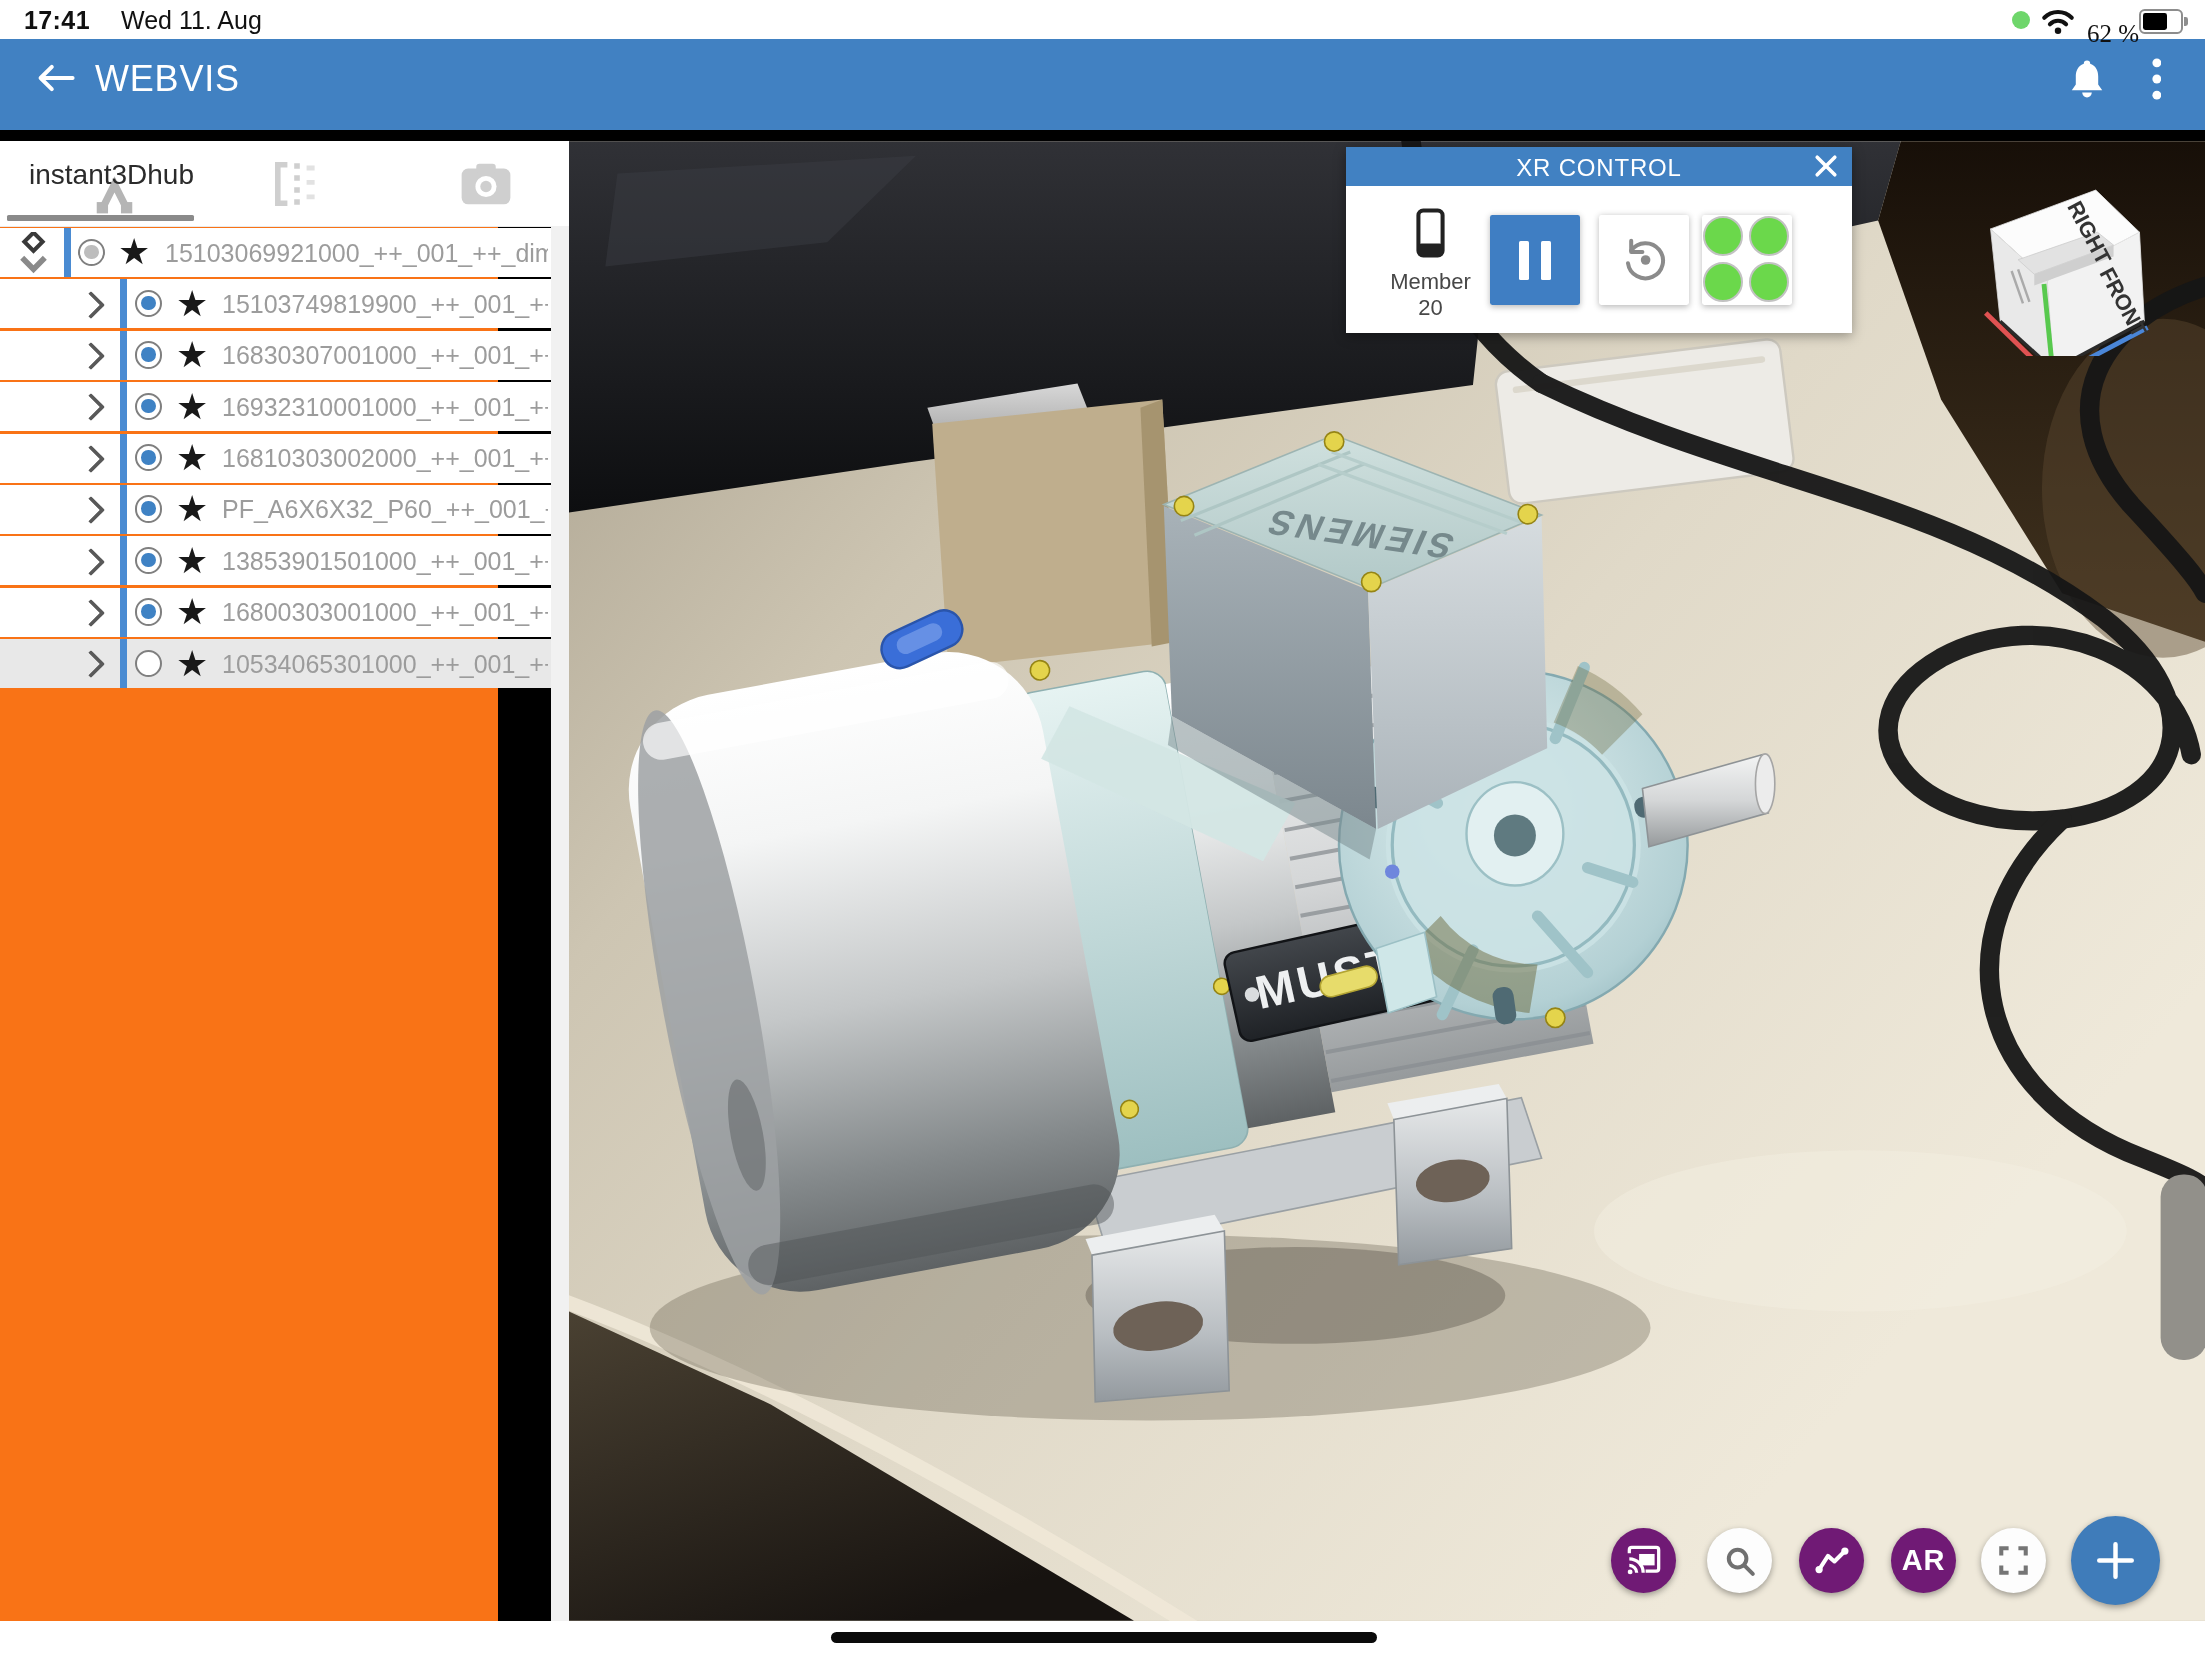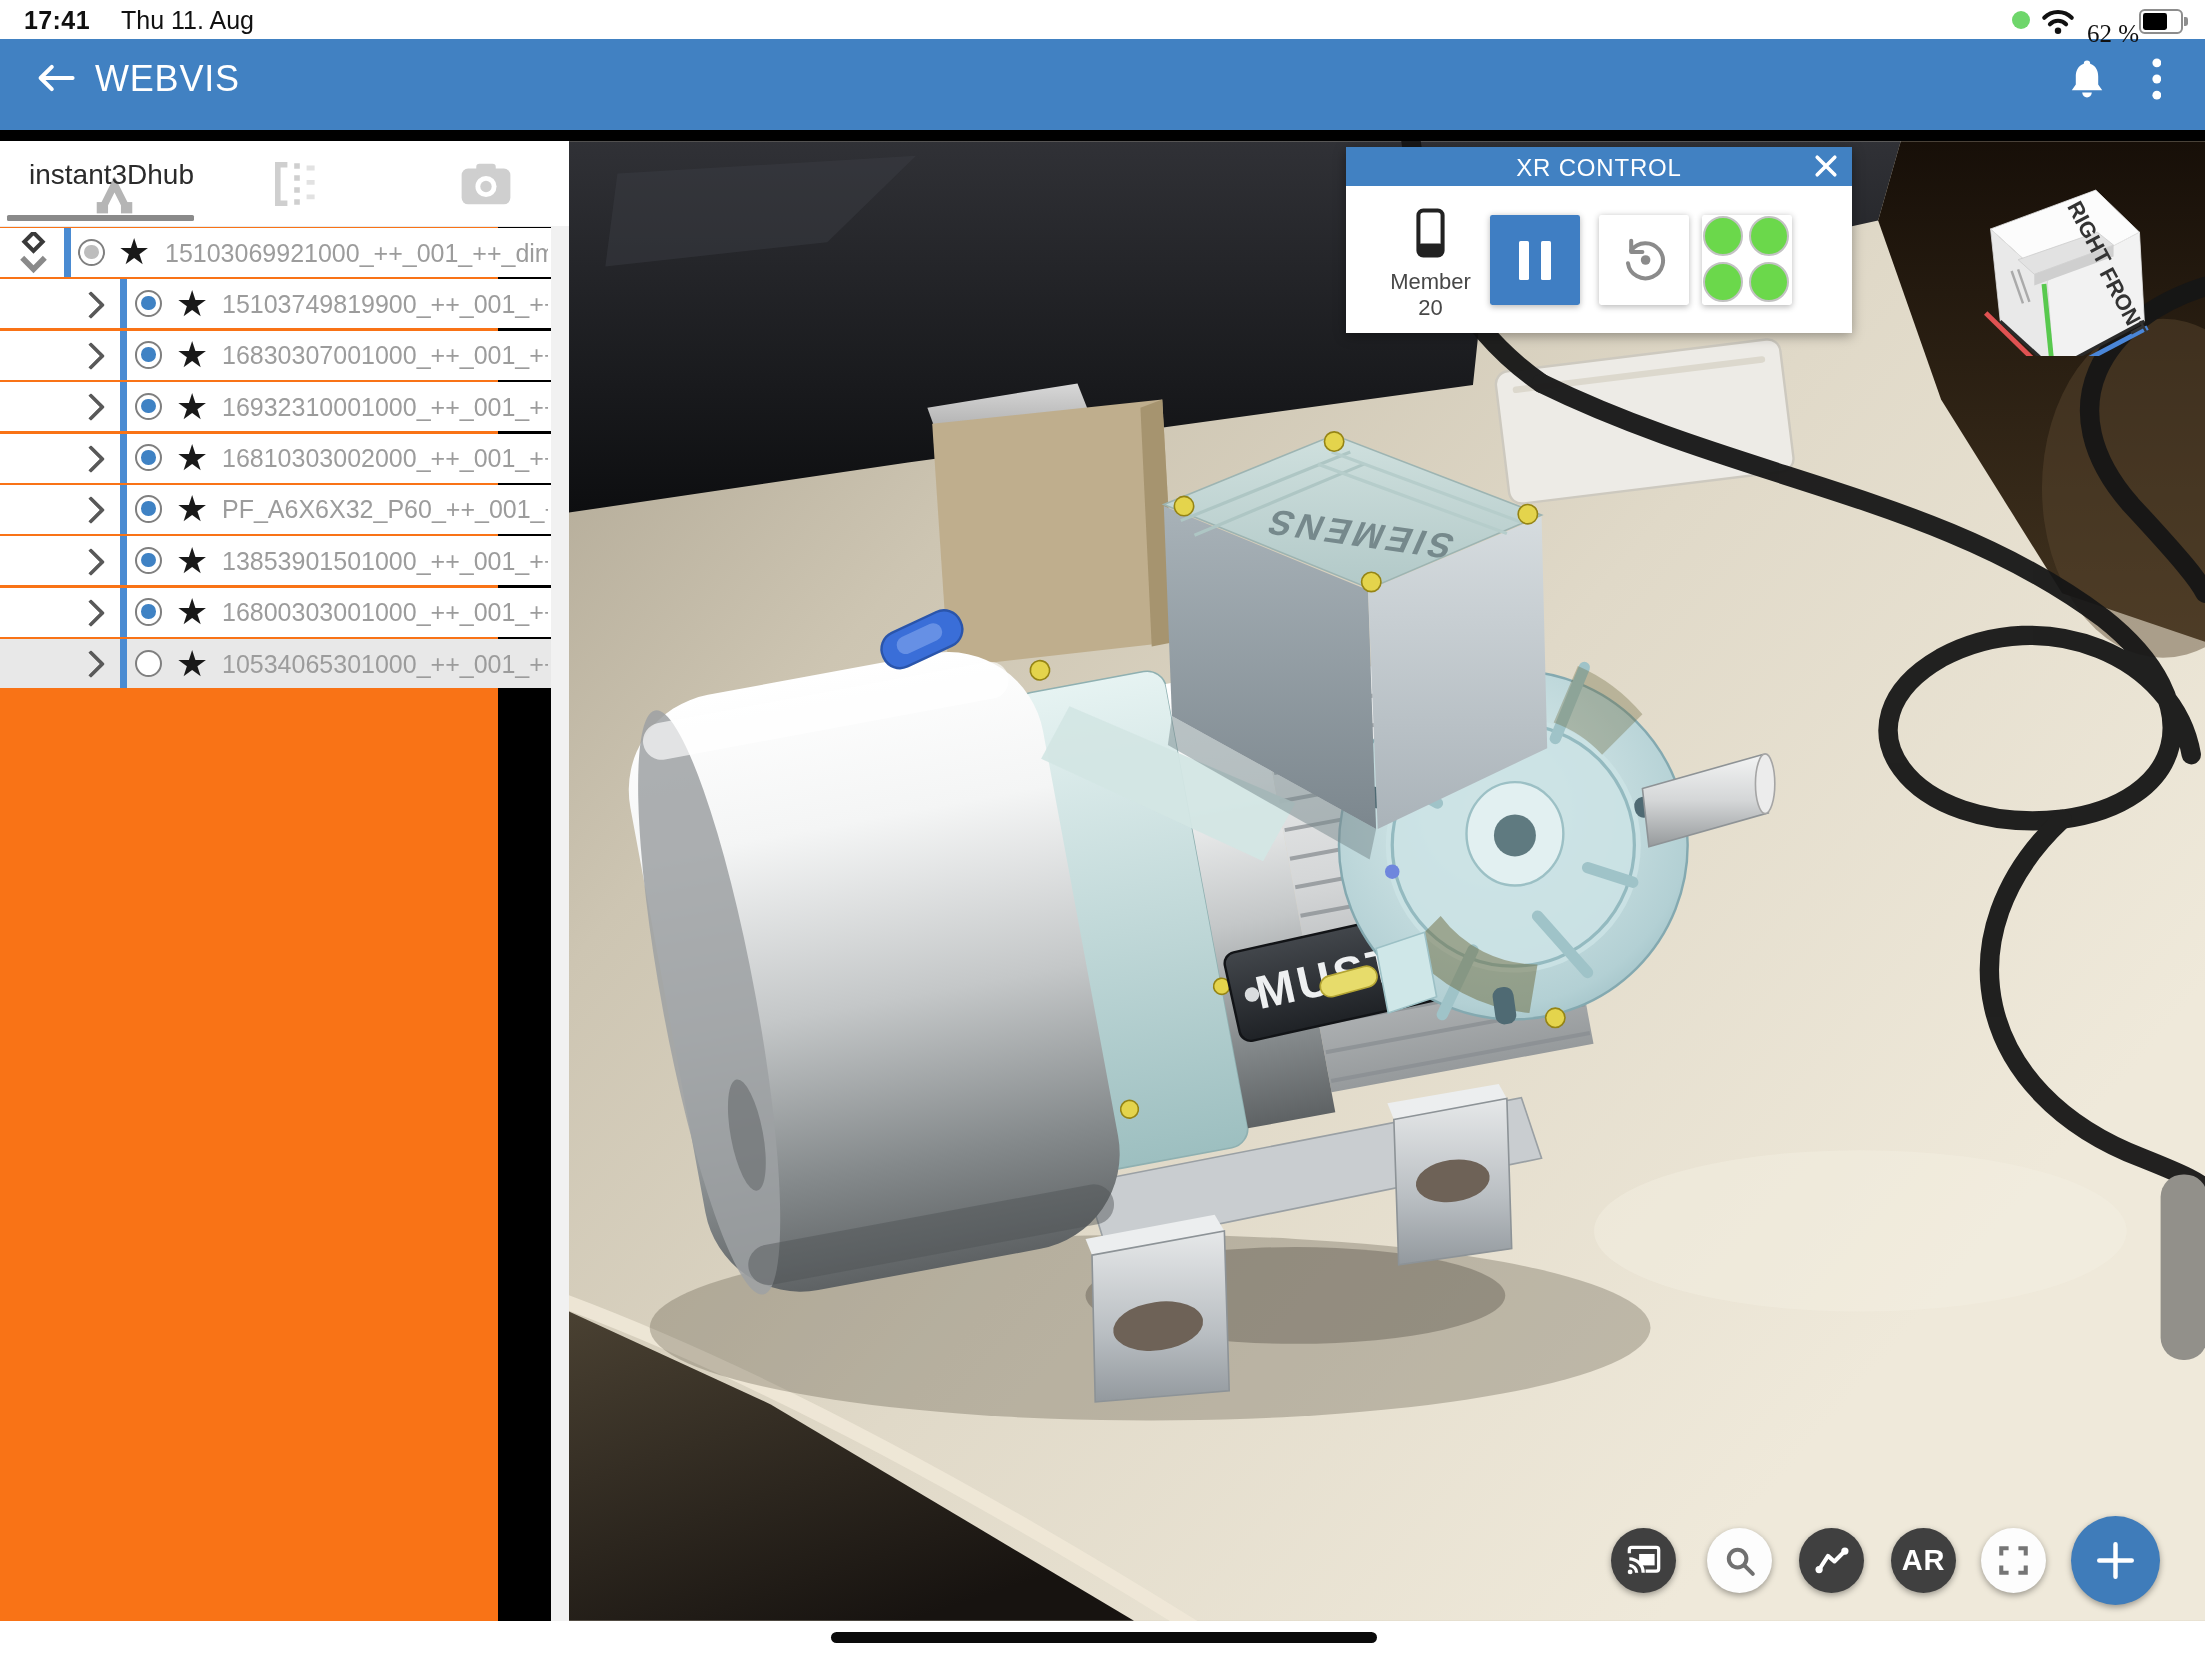--- a/index.html
+++ b/index.html
@@ -65,21 +65,21 @@
   #member{left:32px;top:61px;width:105px;text-align:center;}
   #member .lbl{margin-top:8px;font-size:22px;color:#474747;}
   .pausebars{display:flex;gap:11.3px;}
   .pausebars div{width:10.5px;height:39px;background:#fff;border-radius:1.6px;}
   .gdots{display:grid;grid-template-columns:42px 42px;grid-template-rows:42px 42px;gap:3.2px;}
   .gdots div{width:40px;height:40px;border-radius:50%;background:#6bd84b;border:2.4px solid #c2c2c2;box-sizing:border-box;}
 
   
   .fab{border-radius:50%;display:flex;align-items:center;justify-content:center;box-shadow:0 2.4px 6.5px rgba(0,0,0,.35);}
   .fab.small{width:65px;height:65px;top:1528px;}
-  .fab.blue{background:#404040;color:#fff;}
+  .fab.blue{background:#701a75;color:#fff;}
   .fab.white{background:#fdfdfd;color:#6e6e6e;}
   #fab-plus{left:2071px;top:1516px;width:89px;height:89px;background:#3f7cba;}
   .fab .ar-label{font-size:29px;font-weight:700;color:#fff;letter-spacing:0.8px;}
 
   
   #homestrip{left:0;top:1621px;width:2205px;height:32px;background:#ffffff;}
   #homebar{left:831px;top:1632px;width:546px;height:11.3px;border-radius:5.7px;background:#0a0a0a;}
 </style>
 </head>
 <body>
@@ -520,21 +520,21 @@
     <svg width="9.7" height="42" viewBox="0 0 12 52">
       <circle cx="6" cy="6" r="5.5" fill="#fff"></circle>
         <circle cx="6" cy="26" r="5.5" fill="#fff"></circle>
         <circle cx="6" cy="46" r="5.5" fill="#fff"></circle>
     </svg>
   </div>
 </div>
 
 <div id="statusbar" class="abs">
   <div class="time abs">17:41</div>
-  <div class="date abs">Thu 11. Aug</div>
+  <div class="date abs">Wed 11. Aug</div>
   <div class="green-dot abs"></div>
   <svg class="abs" style="left:2041px;top:8px" width="34" height="26" viewBox="0 0 42 32">
     <path d="M4,12 a24,24 0 0 1 34,0" fill="none" stroke="#111" stroke-width="5" stroke-linecap="round"></path>
     <path d="M11,20 a14,14 0 0 1 20,0" fill="none" stroke="#111" stroke-width="5" stroke-linecap="round"></path>
     <circle cx="21" cy="28" r="4" fill="#111"></circle>
   </svg>
   <div class="pct abs">62 %</div>
   <div class="batt abs">
       <div class="fill"></div>
       <div class="nub"></div>

